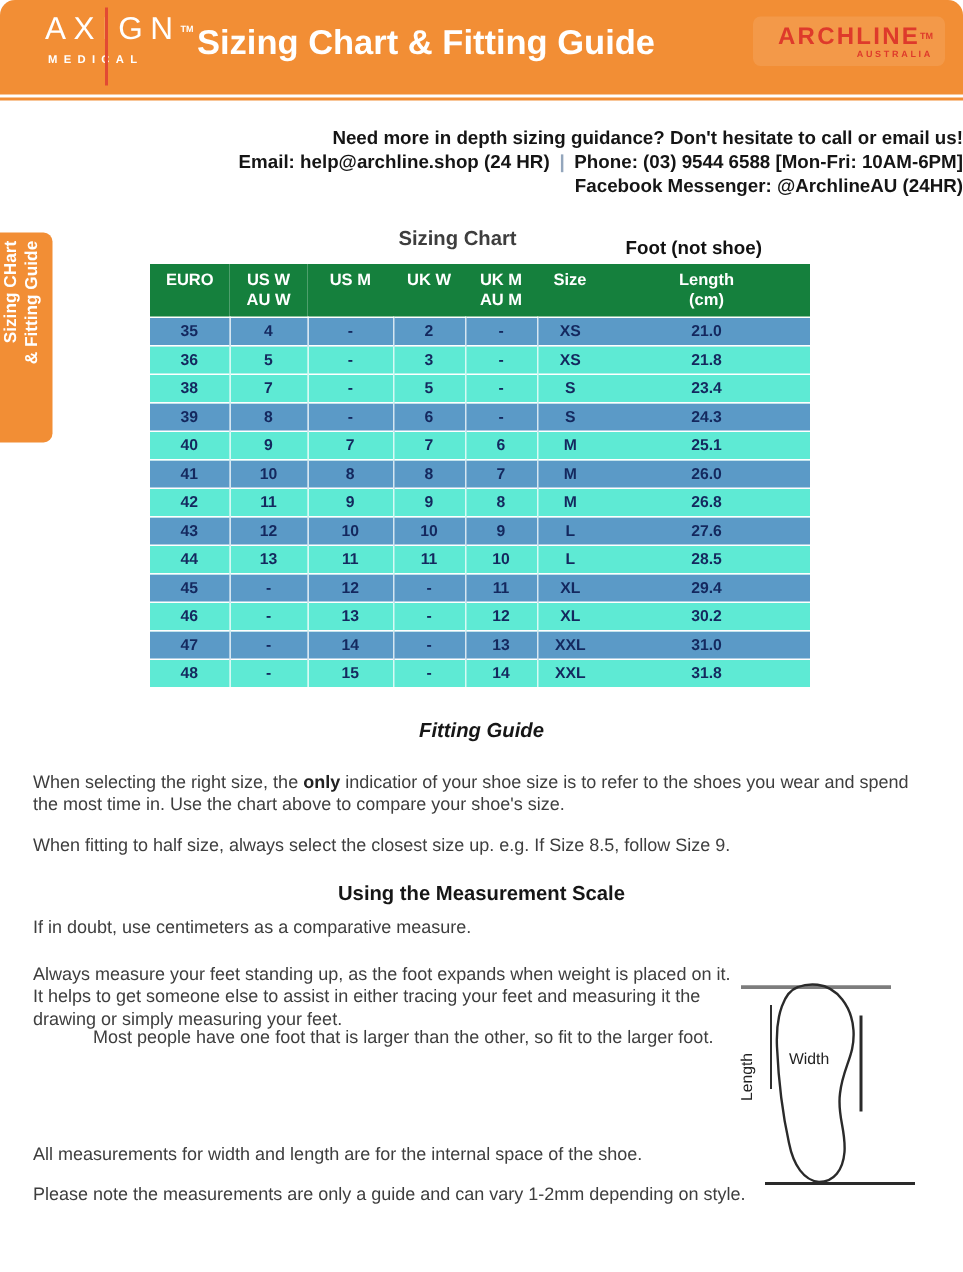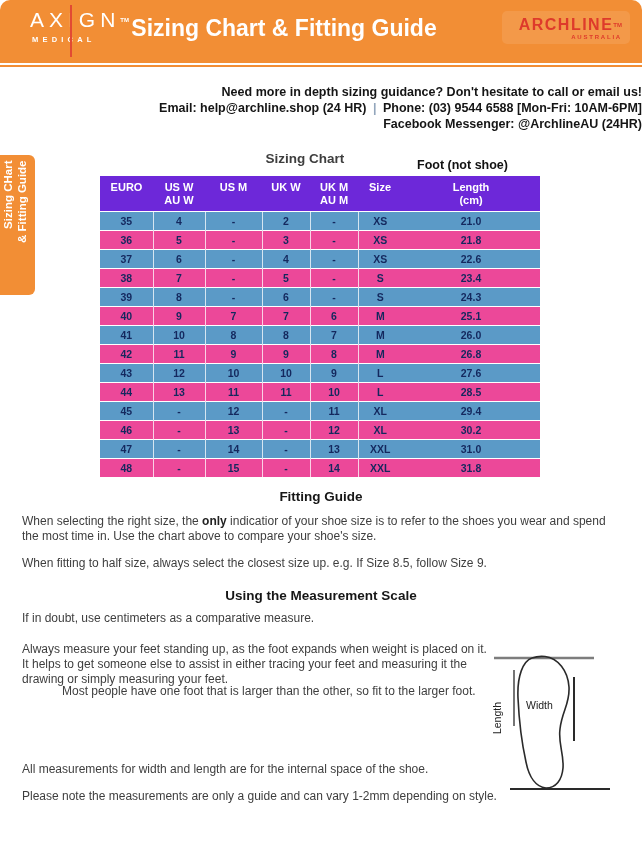--- a/index.html
+++ b/index.html
@@ -41,37 +41,37 @@
     line-height:14px; text-align:right; padding-right:5px; }
 
   
   .chart-title { position:absolute; top:151px; left:100px; width:410px; text-align:center;
     font-size:13.5px; font-weight:bold; color:#3E3E3E; }
   .foot-note { position:absolute; top:158px; left:410px; width:105px; text-align:center;
     font-size:12.5px; font-weight:bold; color:#111; }
 
   .sizing-table { position:absolute; top:176px; left:100px; width:440px;
     border-collapse:collapse; table-layout:fixed; }
-  .sizing-table thead th { background:#6d28d9; color:#fff; font-size:11px; font-weight:bold;
+  .sizing-table thead th { background:#15803d; color:#fff; font-size:11px; font-weight:bold;
     vertical-align:top; padding:5px 0 4px; line-height:13px; }
   .sizing-table th .hline { display:block; }
   .sizing-table th .hline:empty { display:none; }
   .sizing-table tbody td { text-align:center; font-size:10.5px; font-weight:bold;
     color:#14285E; padding:0; height:18px; line-height:18px; border-top:1px solid #fff; }
   .sizing-table tbody td:nth-child(-n+5) { border-right:1px solid rgba(255,255,255,0.75); }
   .sizing-table .row-a td { background:#5B9AC7;text-align:center; }
-  .sizing-table .row-b td { background:#ec4899; }
+  .sizing-table .row-b td { background:#5eead4; }
 
   
   .h-center { position:absolute; left:0; width:642px; text-align:center;
     font-weight:bold; font-size:13.5px; color:#161616; }
   .para { position:absolute; left:22px; font-size:12px; color:#3E3E3E; line-height:15px; }
   .para b { color:#222; }
 
-  #fg-heading { top:489px; }
+  #fg-heading { top:479px;font-style:italic; }
   #fg-p1 { top:514px; width:598px; }
   #fg-p2 { top:556px; width:598px; }
   #ms-heading { top:588px; }
   #ms-p1 { top:611px; width:598px; }
   #ms-p2 { top:642px; width:468px; }
   #ms-p3 { top:684px; width:598px;margin-left:40px; }
   #ms-p4 { top:762px; width:598px; }
   #ms-p5 { top:789px; width:480px; }
 
   
@@ -164,29 +164,20 @@
       </tr>
       <tr class="row-b">
         <td>36</td>
         <td>5</td>
         <td>-</td>
         <td>3</td>
         <td>-</td>
         <td>XS</td>
         <td>21.8</td>
       </tr>
-      <tr class="row-a">
-        <td>37</td>
-        <td>6</td>
-        <td>-</td>
-        <td>4</td>
-        <td>-</td>
-        <td>XS</td>
-        <td>22.6</td>
-      </tr>
       <tr class="row-b">
         <td>38</td>
         <td>7</td>
         <td>-</td>
         <td>5</td>
         <td>-</td>
         <td>S</td>
         <td>23.4</td>
       </tr>
       <tr class="row-a">

